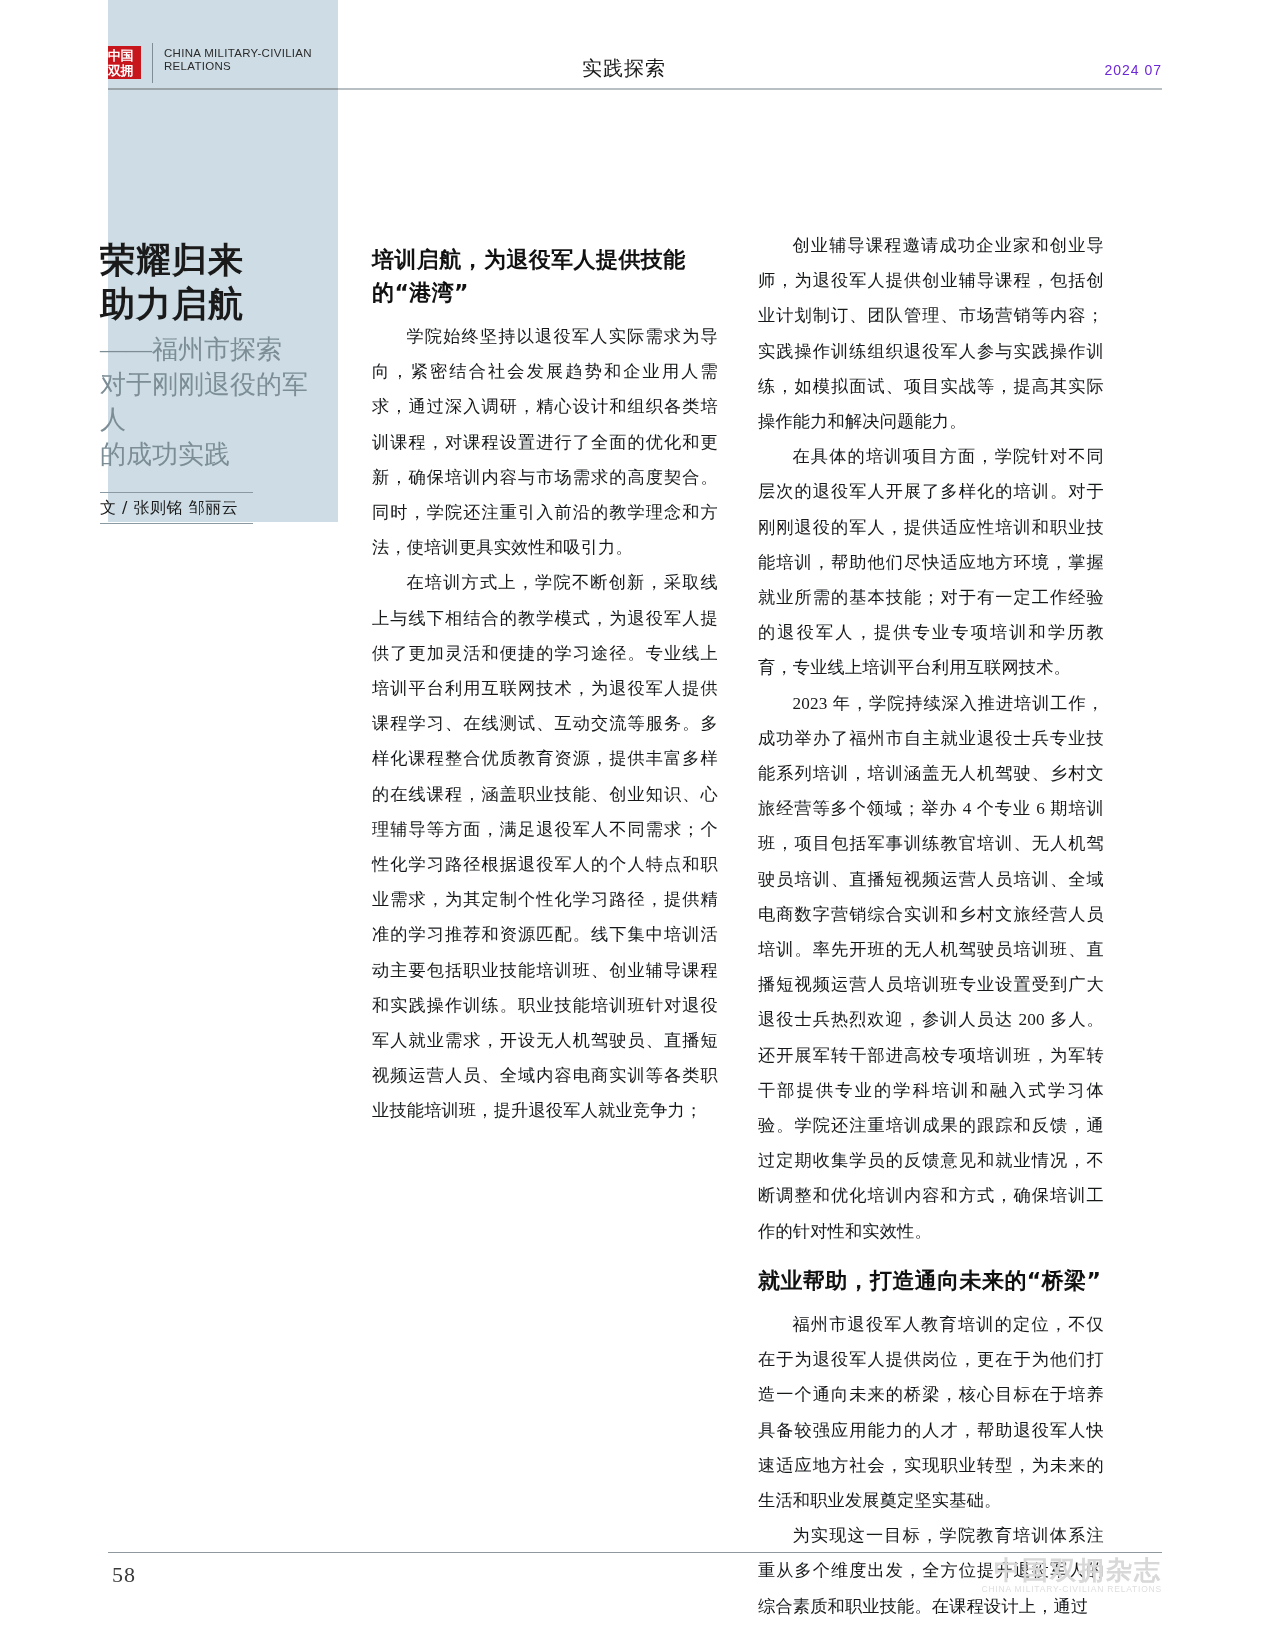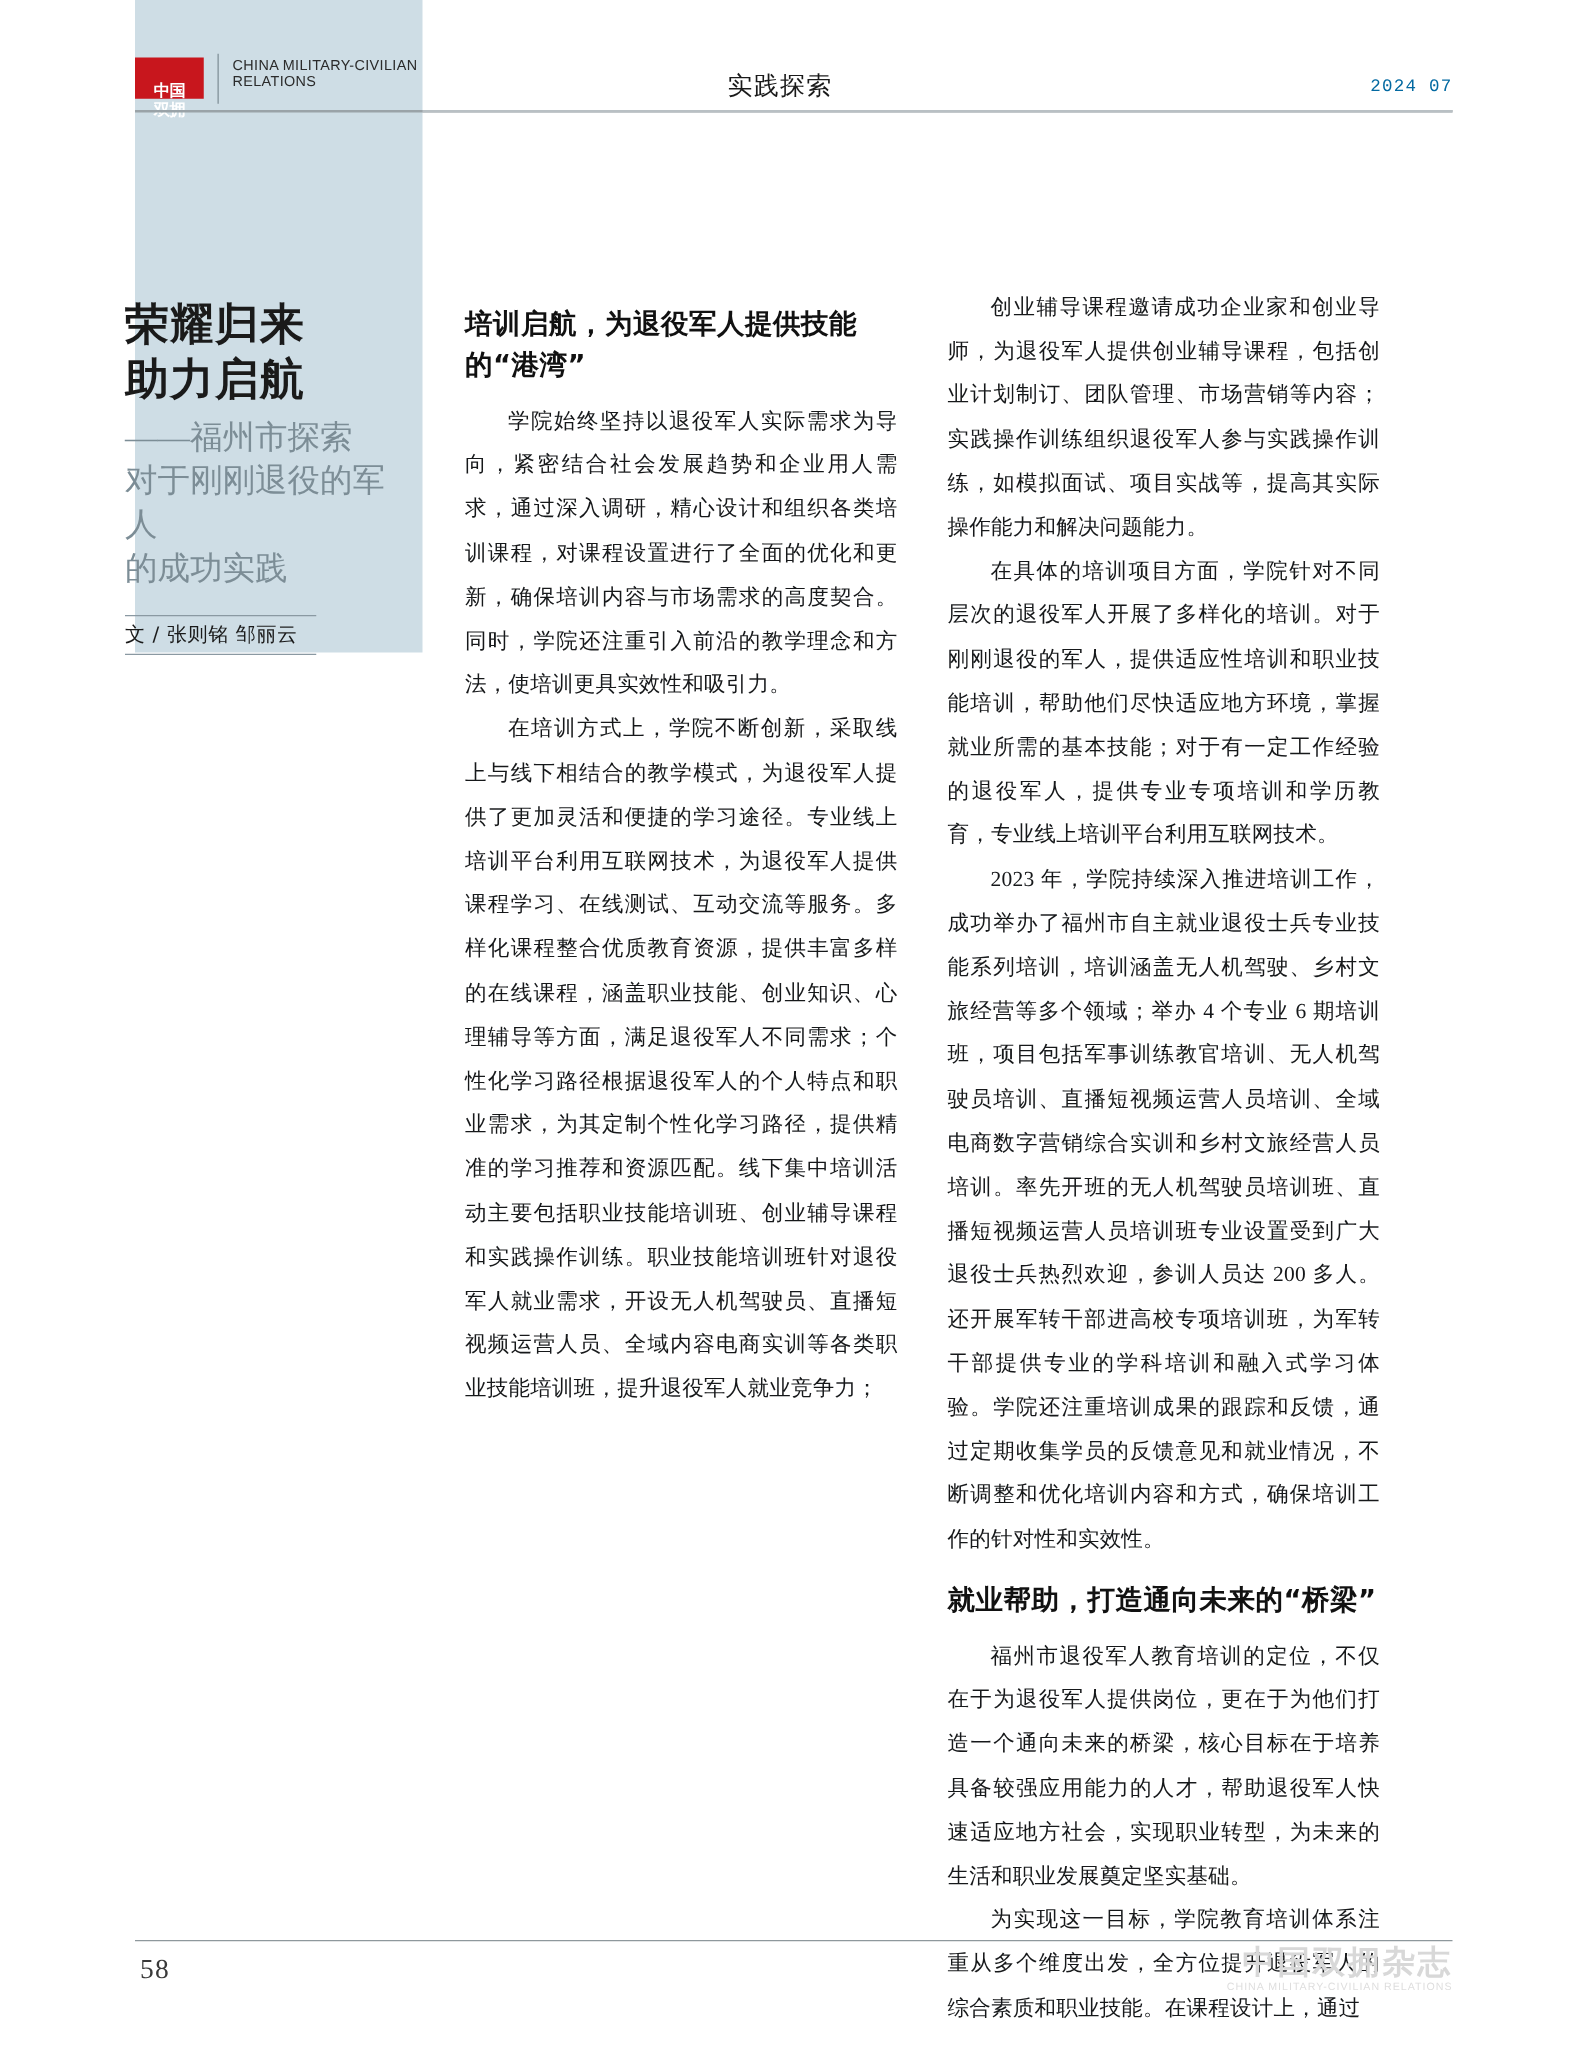--- a/index.html
+++ b/index.html
@@ -40,30 +40,30 @@
   }
   .brand-inner {
     position: absolute;
     left: 108px;
     top: 46px;
     display: flex;
     align-items: flex-start;
     gap: 11px;
   }
   .brand-seal {
-    width: 55px;
+    width: 33px;
     height: 33px;
     background: #c8161d;
     color: #ffffff;
     font-family: "DejaVu Sans", "Liberation Sans", sans-serif;
     font-size: 13px;
     line-height: 15px;
     font-weight: bold;
-    text-align: center;
-    padding-top: 20px;
+    text-align: left;
+    padding-top: 2px;
     box-sizing: border-box;
     letter-spacing: -0.5px;
   }
   .brand-seal span { display: block; }
   .brand-divider {
     width: 1px;
     height: 40px;
     background: #7f8e96;
     margin-top: -3px;
   }
@@ -85,23 +85,23 @@
     text-align: center;
     font-family: "DejaVu Sans", "Liberation Sans", sans-serif;
     font-size: 20px;
     color: #1a1a1a;
     letter-spacing: 1px;
   }
   .header-issue {
     position: absolute;
     right: 108px;
     top: 62px;
-    font-family: Liberation Mono, monospace;
+    font-family: Liberation Sans, sans-serif;
     font-size: 14px;
-    color: #0369a1;
+    color: #6d28d9;
     letter-spacing: 1px;
   }
   .header-rule {
     position: absolute;
     left: 108px;
     top: 88px;
     width: 1054px;
     height: 2px;
     background: #9aa3a8;
   }

